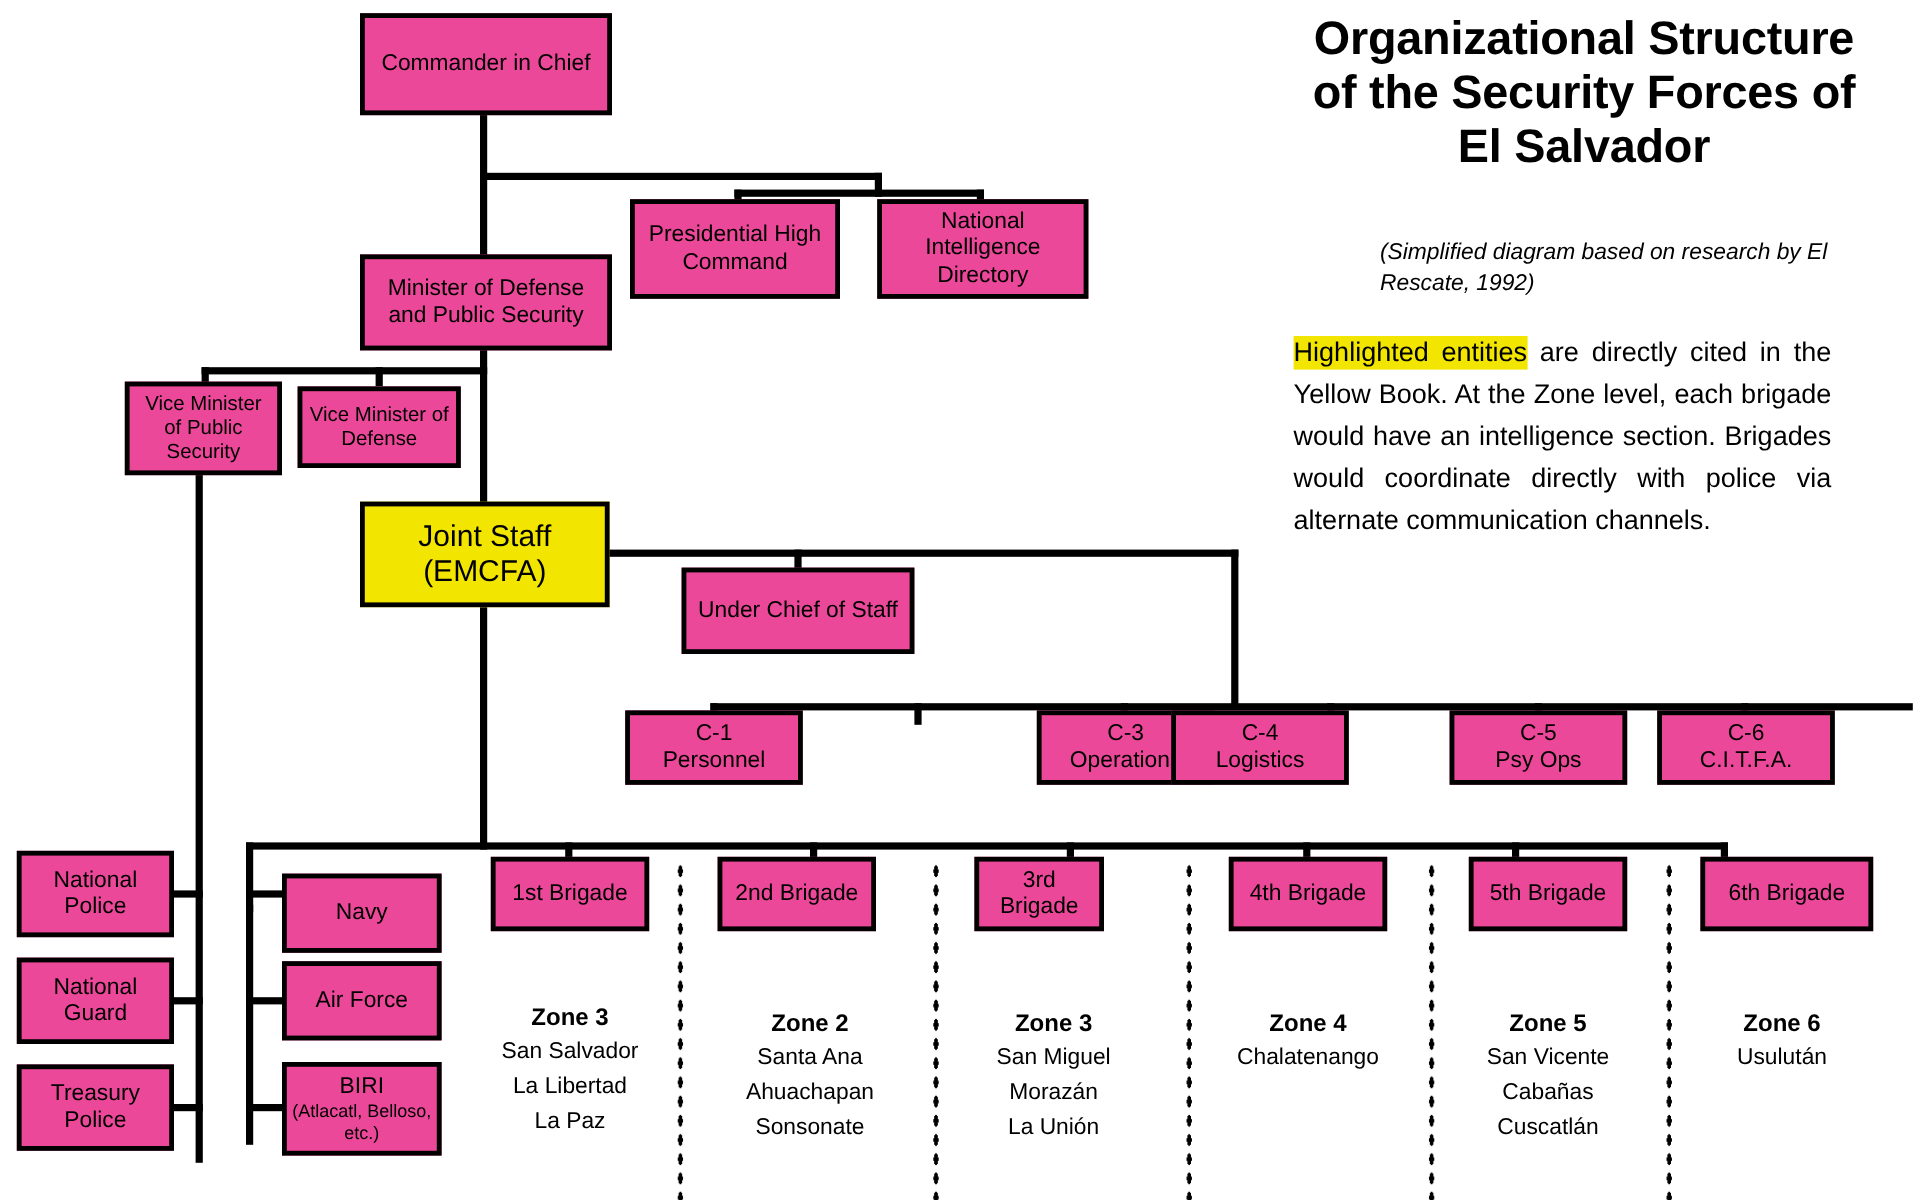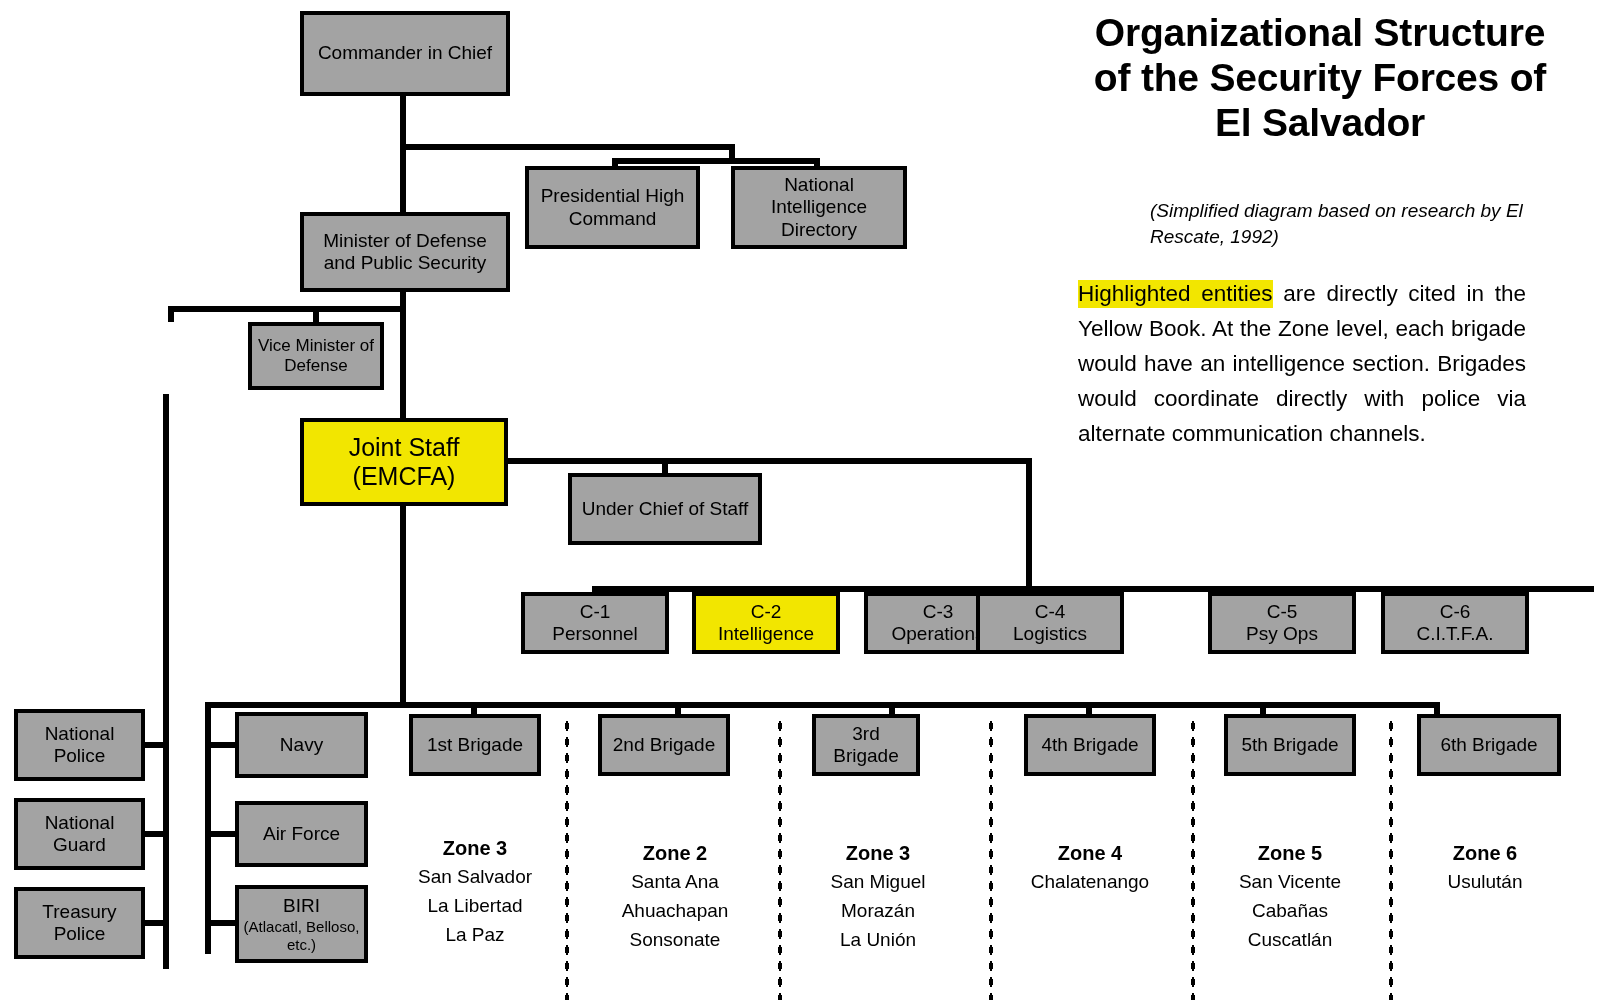--- a/index.html
+++ b/index.html
@@ -15,21 +15,21 @@
     font-family: "Liberation Sans", sans-serif;
     color: #000000;
     overflow: hidden;
   }
 
   
   .box {
     position: absolute;
     box-sizing: border-box;
     border: 4px solid #000000;
-    background: #a3a3a3;
+    background: #ec4899;
     display: flex;
     align-items: center;
     justify-content: center;
     text-align: center;
     line-height: 1.16;
     font-size: 19px;
     padding: 2px 4px;
     z-index: 5;
   }
   .box.hl { background: #F2E600; }
@@ -183,20 +183,23 @@
   </div>
 
   <div class="box" style="left:731px; top:166px; width:176px; height:83px;">
     <span class="inner">National Intelligence Directory</span>
   </div>
 
   <div class="box" style="left:300px; top:212px; width:210px; height:80px;">
     <span class="inner">Minister of Defense and Public Security</span>
   </div>
 
+  <div class="box small" style="left:104px; top:318px; width:131px; height:78px;">
+    <span class="inner">Vice Minister of Public Security</span>
+  </div>
 
   <div class="box small" style="left:248px; top:322px; width:136px; height:68px;">
     <span class="inner">Vice Minister of Defense</span>
   </div>
 
   <div class="box" style="left:568px; top:473px; width:194px; height:72px;">
     <span class="inner">Under Chief of Staff</span>
   </div>
 
   <div class="box big hl" style="left:300px; top:418px; width:208px; height:88px;">
@@ -205,26 +208,20 @@
       <span>(EMCFA)</span>
     </span>
   </div>
 
   <div class="box" style="left:521px; top:592px; width:148px; height:62px;">
     <span class="inner">
       <span>C-1</span><br>
       <span>Personnel</span>
     </span>
   </div>
-  <div class="box hl" style="left:692px; top:592px; width:148px; height:62px;">
-    <span class="inner">
-      <span>C-2</span><br>
-      <span>Intelligence</span>
-    </span>
-  </div>
   <div class="box" style="left:864px; top:592px; width:148px; height:62px;">
     <span class="inner">
       <span>C-3</span><br>
       <span>Operations</span>
     </span>
   </div>
   <div class="box" style="left:976px; top:592px; width:148px; height:62px;">
     <span class="inner">
       <span>C-4</span><br>
       <span>Logistics</span>
@@ -246,21 +243,21 @@
   <div class="box" style="left:14px; top:709px; width:131px; height:72px;">
     <span class="inner">National Police</span>
   </div>
   <div class="box" style="left:14px; top:798px; width:131px; height:72px;">
     <span class="inner">National Guard</span>
   </div>
   <div class="box" style="left:14px; top:887px; width:131px; height:72px;">
     <span class="inner">Treasury Police</span>
   </div>
 
-  <div class="box" style="left:235px; top:712px; width:133px; height:66px;">
+  <div class="box" style="left:235px; top:728px; width:133px; height:66px;">
     <span class="inner">Navy</span>
   </div>
   <div class="box" style="left:235px; top:801px; width:133px; height:66px;">
     <span class="inner">Air Force</span>
   </div>
   <div class="box" style="left:235px; top:885px; width:133px; height:78px;">
     <span class="inner">
       <span>BIRI</span>
       <span class="sub">(Atlacatl, Belloso, etc.)</span>
     </span>

